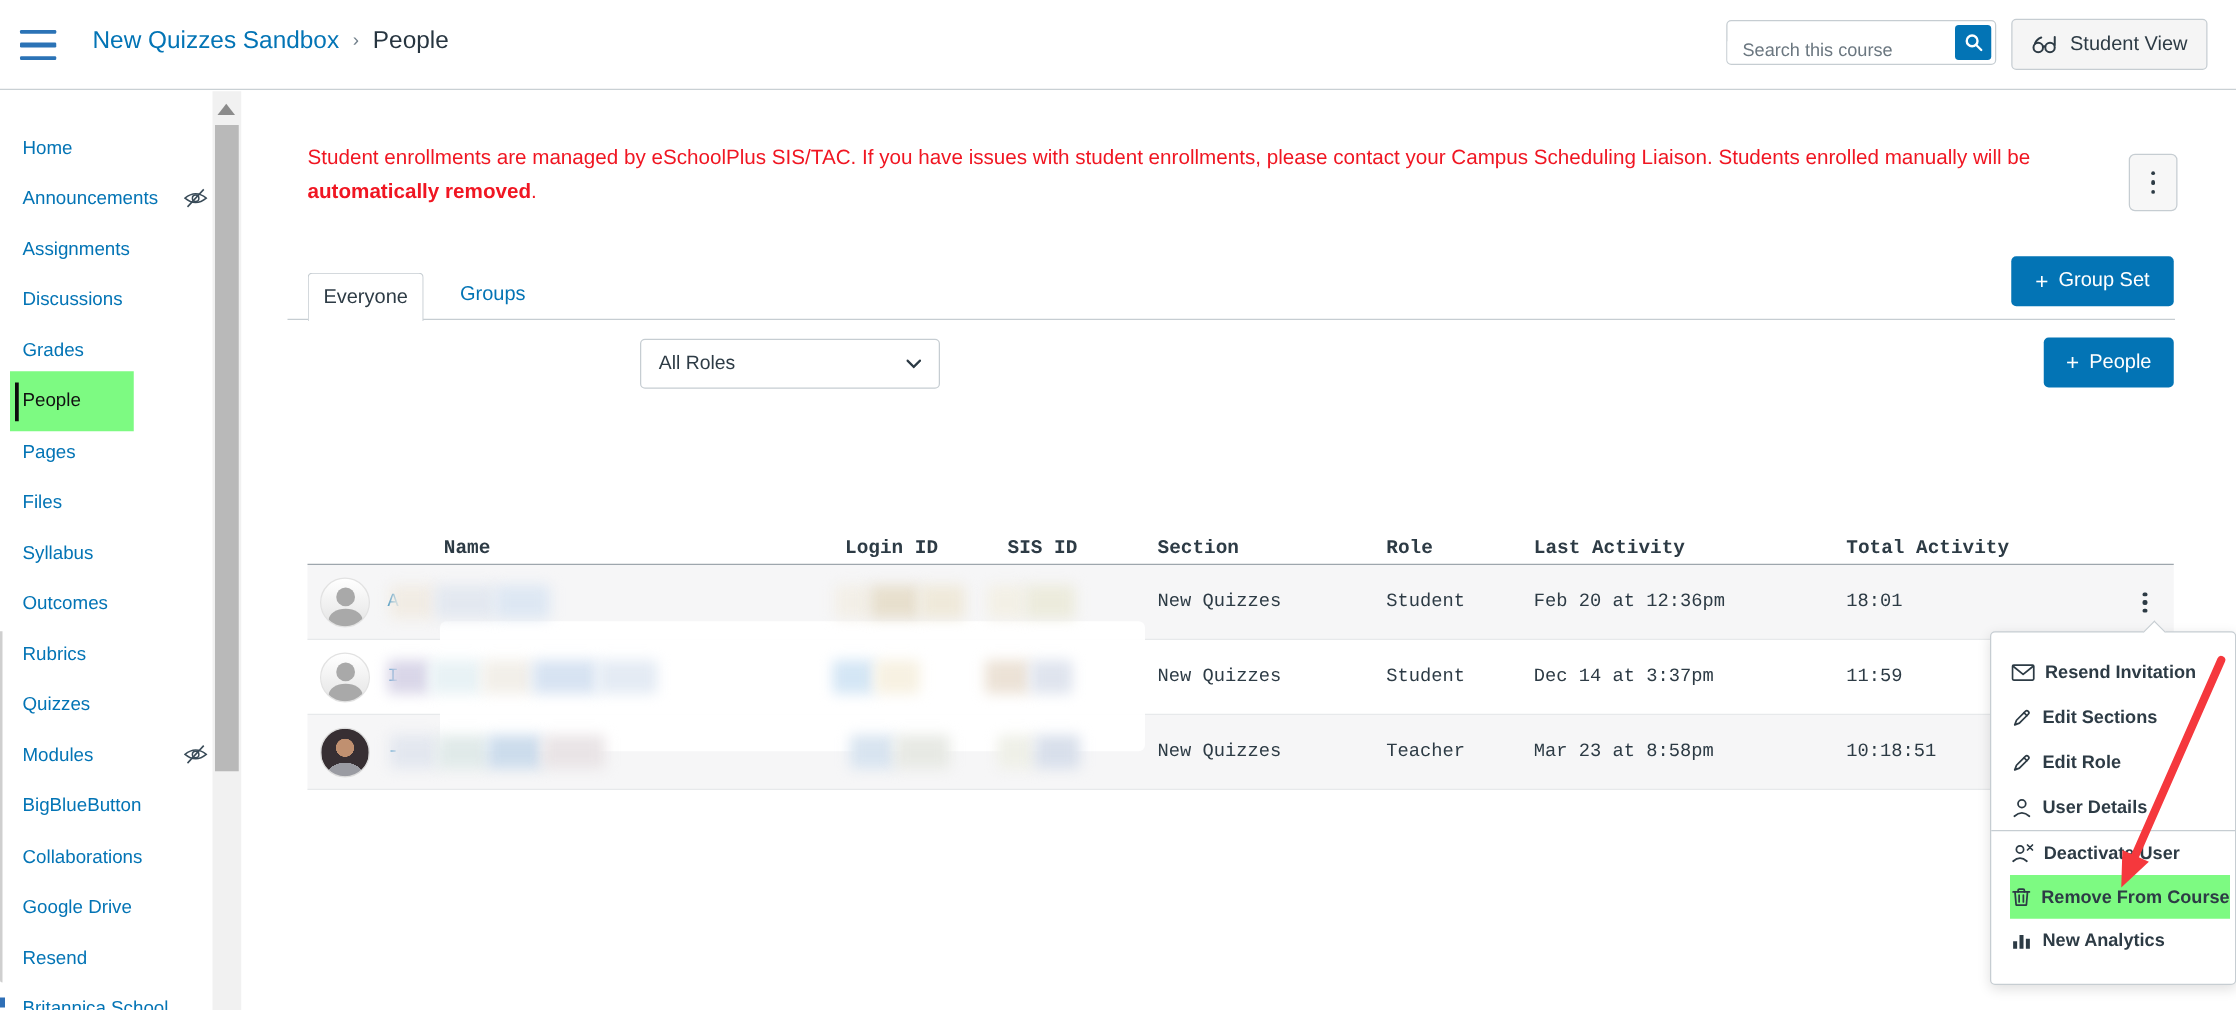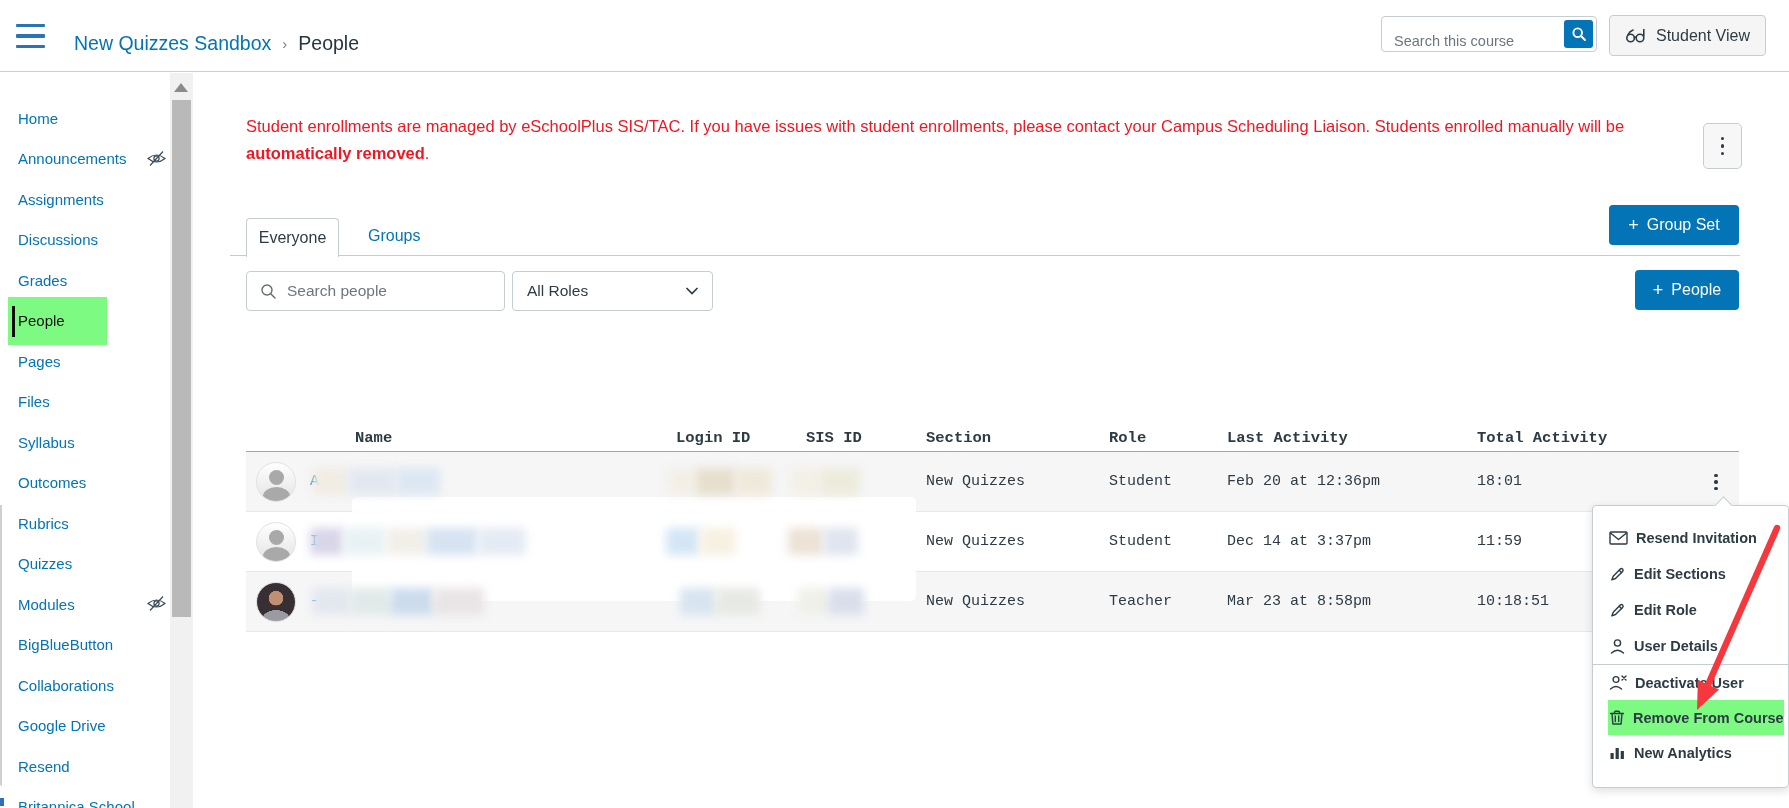--- a/index.html
+++ b/index.html
@@ -3,21 +3,21 @@
 <meta charset="utf-8">
 <style>
   * { box-sizing: border-box; margin: 0; padding: 0; }
   body { background:#fff; font-family:"Liberation Sans", sans-serif; }
   .screen { position:relative; width:1789px; height:808px; background:#fff; overflow:hidden; color:#2d3b45; }
 
   
   .topbar { position:absolute; left:0; top:0; width:1789px; height:72px; background:#fff; border-bottom:1px solid #c9d0d4; z-index:5; }
   .hamburger { position:absolute; left:16px; top:24px; width:30px; height:24px; background:none; border:none; cursor:pointer; display:flex; flex-direction:column; justify-content:space-between; }
   .hamburger span { display:block; width:29px; height:3.2px; background:#2b73b6; border-radius:1px; }
-  .breadcrumb { position:absolute; left:74px; top:32px; font-size:19.5px; display:flex; align-items:center; }
+  .breadcrumb { position:absolute; left:74px; top:21px; font-size:19.5px; display:flex; align-items:center; }
   .crumb-link { color:#0374b5; text-decoration:none; cursor:pointer; }
   .crumb-sep { color:#73818c; margin:0 11px; font-size:15px; }
   .crumb-current { color:#273540; }
   .course-search { position:absolute; left:1381px; top:16px; width:216px; height:36px; border:1px solid #c6cdd2; border-radius:4px; display:flex; align-items:center; background:#fff; }
   .course-search input { flex:1; border:none; outline:none; padding:0 8px 0 12px; font-size:14.5px; font-family:inherit; color:#2d3b45; min-width:0;margin-top:13px; }
   .course-search input::placeholder { color:#6b7780; }
   .course-search-btn { width:29px; height:28px; margin-right:3px; background:#0374b5; border:none; border-radius:3px; cursor:pointer; display:flex; align-items:center; justify-content:center; flex:none; }
   .student-view-btn { position:absolute; left:1609px; top:15px; height:41px; padding:0 15px; background:#f5f5f5; border:1px solid #c6cdd2; border-radius:4px; font-size:16px; color:#2d3b45; display:flex; align-items:center; gap:9px; cursor:pointer; font-family:inherit; }
 
   
@@ -39,21 +39,21 @@
 
   
   .tabs-line { position:absolute; left:230px; top:255px; width:1510px; height:1px; background:#c6cdd2; }
   .tab-everyone { position:absolute; left:246px; top:218px; width:93px; height:39px; background:#fff; border:1px solid #c6cdd2; border-bottom:none; border-radius:4px 4px 0 0; font-size:16px; color:#2d3b45; display:flex; align-items:center; justify-content:center; z-index:2; cursor:pointer; }
   .tab-groups { position:absolute; left:368px; top:227px; font-size:16px; color:#0374b5; z-index:2; cursor:pointer; }
 
   
   .people-search { position:absolute; left:246px; top:271px; width:259px; height:40px; border:1px solid #c6cdd2; border-radius:4px; display:flex; align-items:center; padding-left:13px; gap:10px; background:#fff; }
   .people-search input { flex:1; border:none; outline:none; font-size:15.5px; font-family:inherit; color:#2d3b45; min-width:0; padding-right:8px; }
   .people-search input::placeholder { color:#6b7780; }
-  .roles-select { position:absolute; left:512px; top:271px; width:201px; height:40px; border:1px solid #c6cdd2; border-radius:4px; display:flex; align-items:center; justify-content:space-between; padding:0 14px; font-size:15.5px; color:#2d3b45; background:#fff; cursor:pointer; }
+  .roles-select { position:absolute; left:512px; top:271px; width:240px; height:40px; border:1px solid #c6cdd2; border-radius:4px; display:flex; align-items:center; justify-content:space-between; padding:0 14px; font-size:15.5px; color:#2d3b45; background:#fff; cursor:pointer; }
   .btn-primary { position:absolute; background:#0374b5; border:none; border-radius:4px; color:#fff; font-size:16px; font-family:inherit; display:flex; align-items:center; justify-content:center; gap:8px; cursor:pointer; }
   .group-set-btn { left:1609px; top:205px; width:130px; height:40px; }
   .people-btn { left:1635px; top:270px; width:104px; height:40px; }
   .plus-glyph { font-size:18px; font-weight:400; }
 
   
   .roster { position:absolute; left:246px; top:425px; width:1493px; }
   .roster-grid { display:grid; grid-template-columns:95px 325px 130px 120px 183px 118px 250px 235px 37px; align-items:center;font-family:Liberation Mono, monospace; }
   .roster-header { height:27px; border-bottom:1px solid #9ea6ad; font-weight:bold; font-size:15.5px; color:#2d3b45; }
   .roster-header .hc { padding-left:10px; } .roster-header .hc-name { padding-left:14px; }
@@ -208,27 +208,20 @@
       <i></i>
       <i></i>
     </button>
 
   <div class="tabs-line"></div>
   <div class="tab-everyone">
       <span>Everyone</span>
     </div>
   <a class="tab-groups">Groups</a>
 
-  <div class="people-search">
-    <svg width="17" height="17" viewBox="0 0 17 17">
-        <circle cx="7" cy="7" r="5" fill="none" stroke="#5f6c76" stroke-width="1.4"></circle>
-        <line x1="10.7" y1="10.7" x2="15" y2="15" stroke="#5f6c76" stroke-width="1.4" stroke-linecap="round"></line>
-      </svg>
-    <input type="text" placeholder="Search people" style="">
-  </div>
   <div class="roles-select">
     <span>All Roles</span>
     <svg width="12" height="8" viewBox="0 0 12 8">
         <path d="M1,1.5 L6,6.5 L11,1.5" fill="none" stroke="#2d3b45" stroke-width="1.7" stroke-linecap="round"></path>
       </svg>
   </div>
   <button class="btn-primary group-set-btn">
     <span class="plus-glyph">+</span>
     <span>Group Set</span>
   </button>

